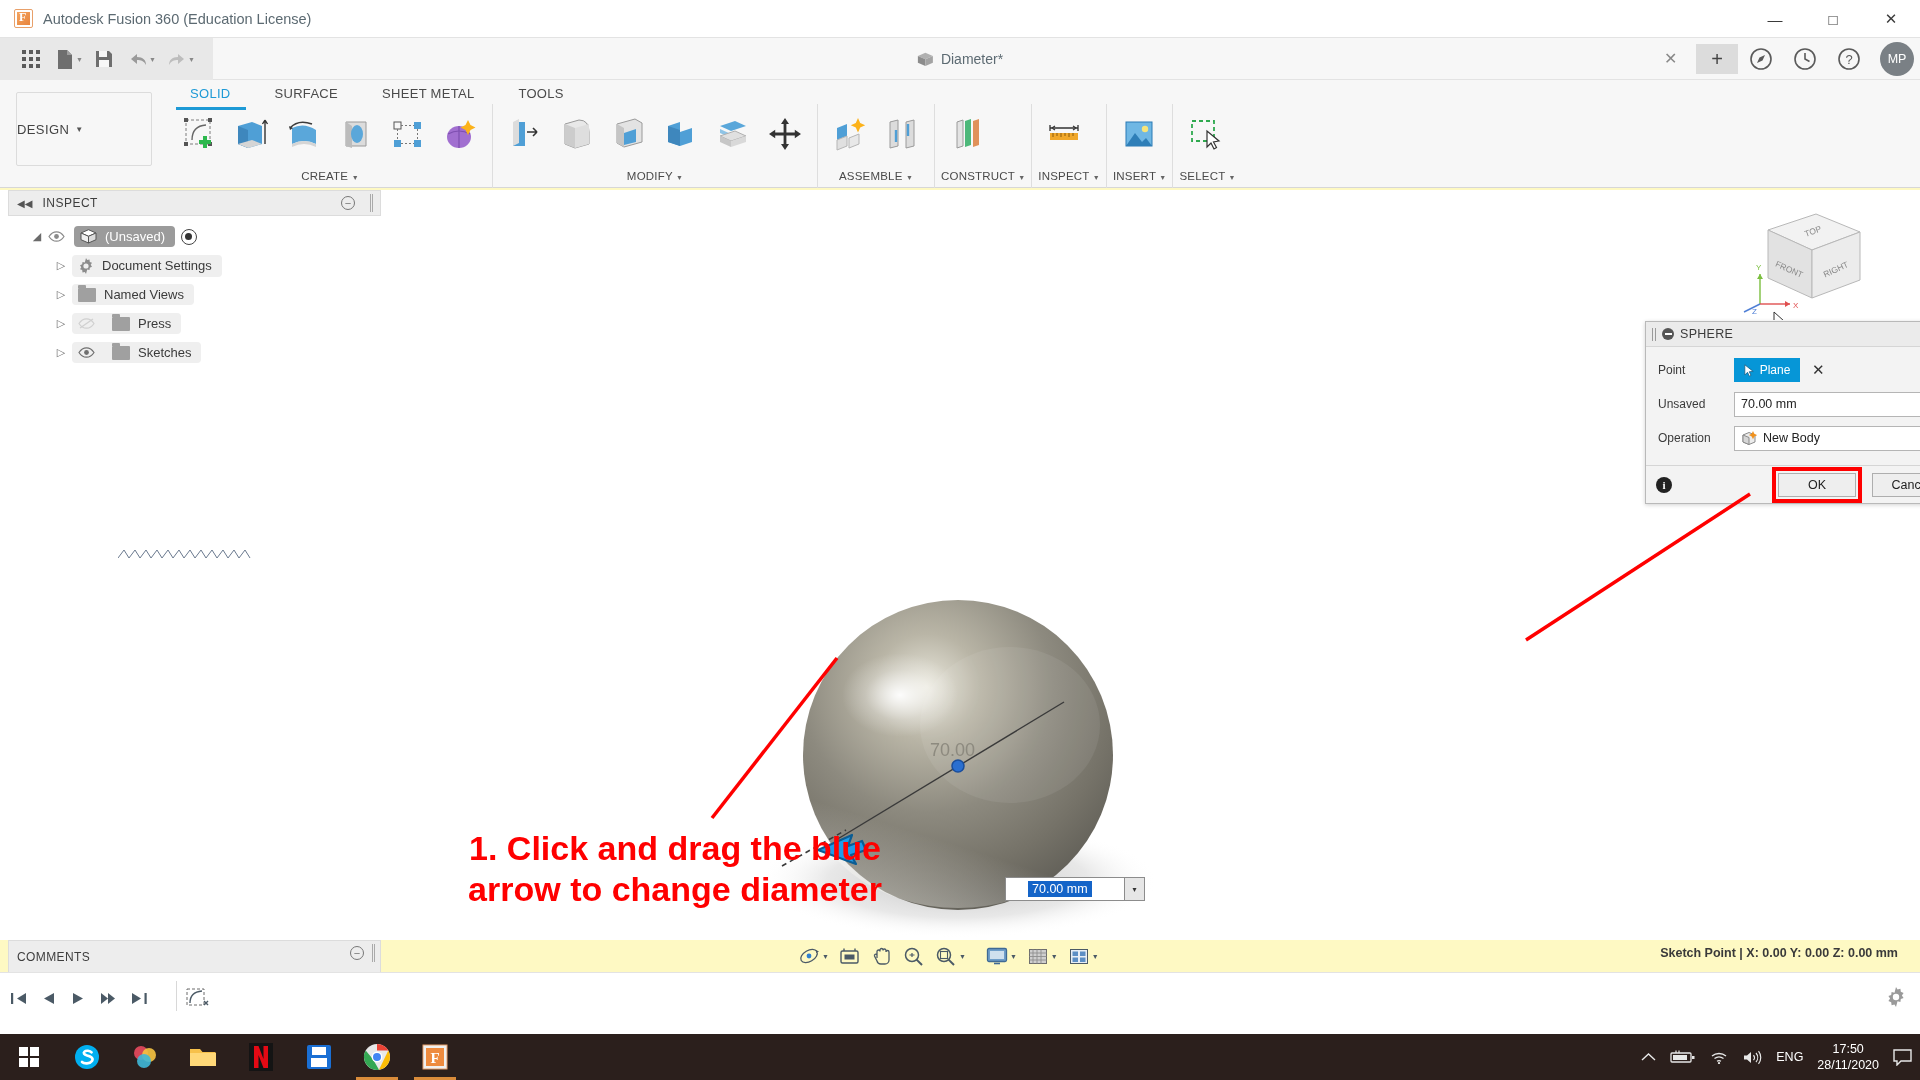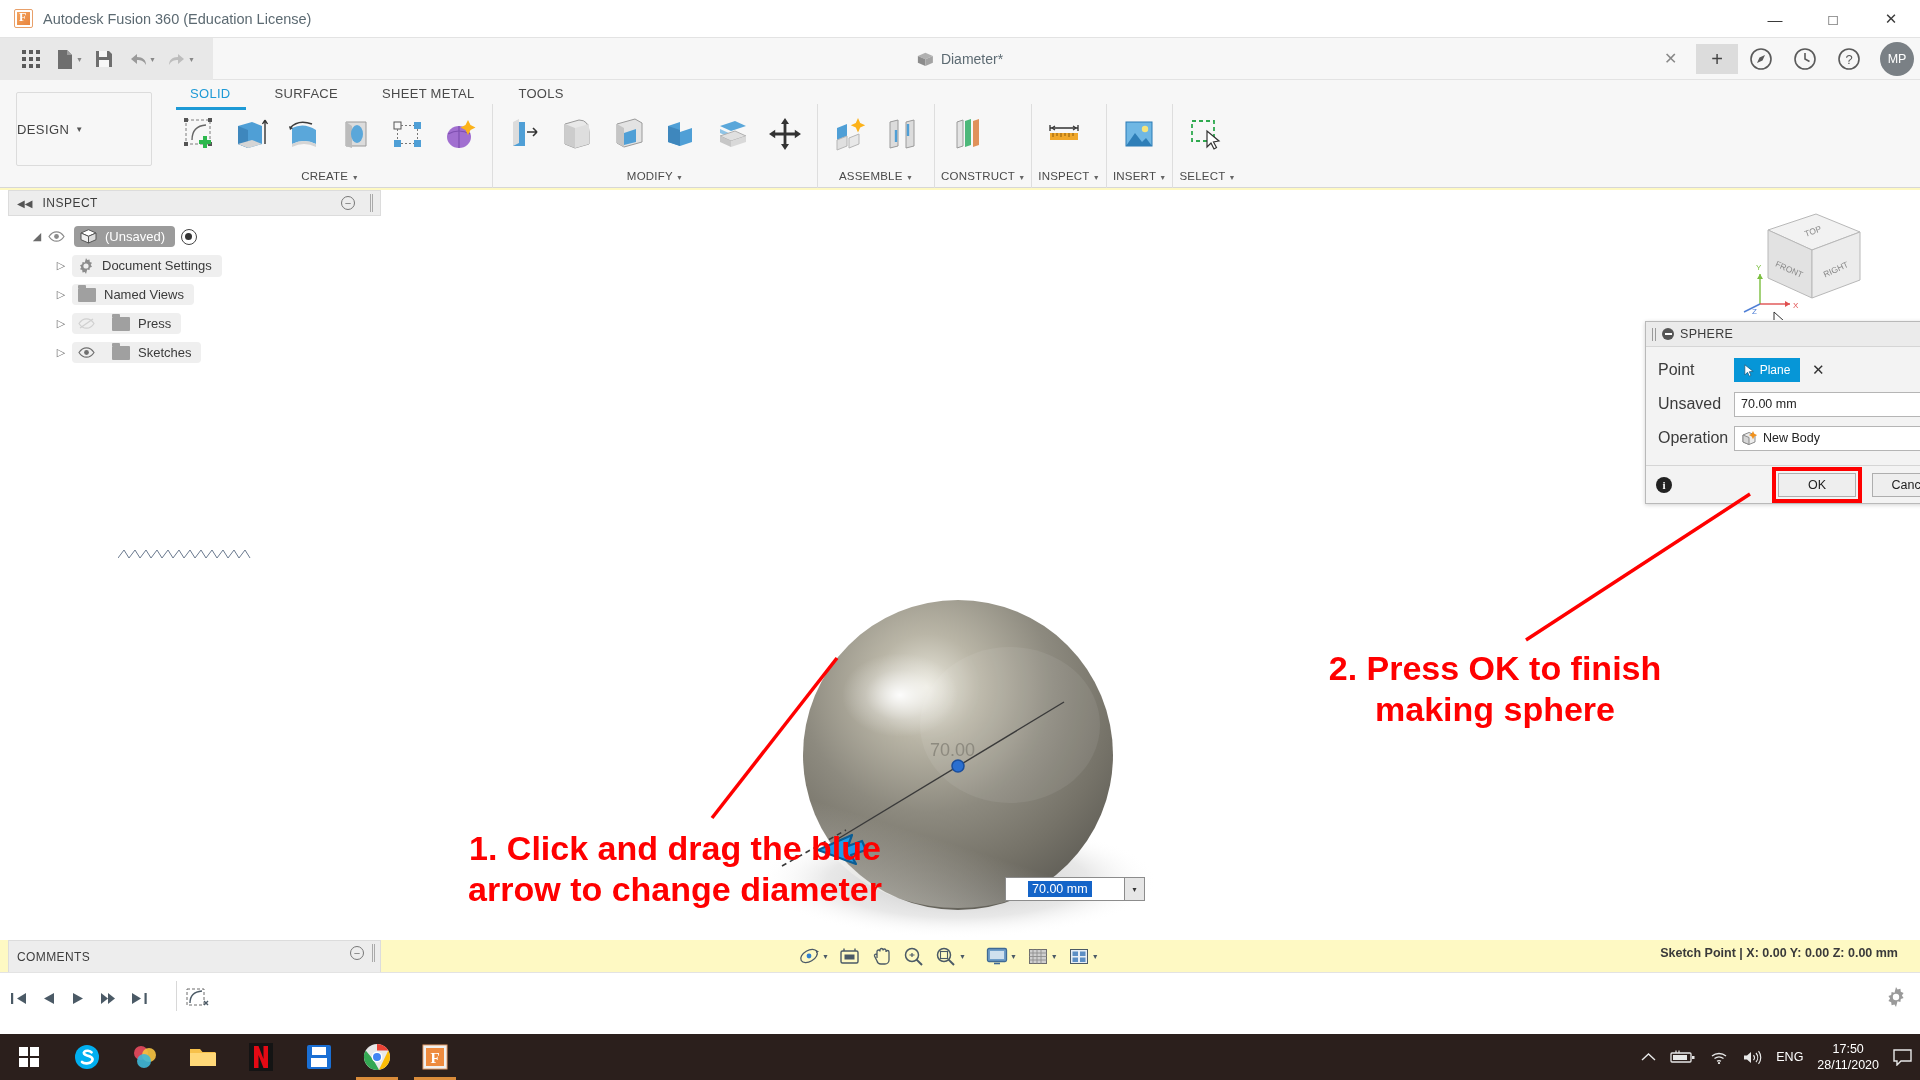--- a/index.html
+++ b/index.html
@@ -105,21 +105,21 @@
      background:#f3f3f3; border:1px solid #b9b9b9; box-shadow:0 1px 4px rgba(0,0,0,.18);margin-left:45px; }
   .dlg-head{ height:25px; background:#ebebeb; border-bottom:1px solid #d5d5d5; display:flex;
      align-items:center; padding:0 6px; gap:6px;}
   .dlg-grip{ width:4px;height:13px;border-left:1px solid #9a9a9a;border-right:1px solid #9a9a9a;}
   .dlg-dot{ width:12px;height:12px;border-radius:50%;background:#555; position:relative;}
   .dlg-dot:after{content:"";position:absolute;left:2.5px;top:5px;width:7px;height:2px;background:#fff;}
   .dlg-title{ font-size:12.5px; color:#3b3b3b; letter-spacing:.3px; }
   .dlg-expand{ margin-left:auto; color:#555; font-size:10px; }
   .dlg-body{ padding:8px 8px 8px 6px; }
   .drow{ display:flex; align-items:center; height:30px; margin-bottom:4px;}
-  .dlabel{ width:82px; font-size:16px; color:#3b3b3b; padding-left:6px;}
+  .dlabel{ width:82px; font-size:12px; color:#3b3b3b; padding-left:6px;}
   .sel-btn{ background:#0696d7; color:#fff; font-size:12px; height:24px; min-width:66px;
      display:flex;align-items:center;justify-content:center; gap:5px; padding:0 8px;}
   .x-btn{ margin-left:12px; color:#333; font-size:15px; }
   .dinput{ flex:1; height:25px; background:#fff; border:1px solid #b5b5b5; display:flex;
      align-items:center; padding:0 6px; font-size:12.5px; color:#222;}
   .dinput .car{ margin-left:auto; font-size:8px; color:#444;}
   .dlg-foot{ height:38px; border-top:1px solid #d5d5d5; background:#f3f3f3;
      display:flex; align-items:center; padding:0 10px; }
   .info-i{ width:16px;height:16px;border-radius:50%;background:#222;color:#fff;font-size:11px;
      font-weight:bold; display:flex;align-items:center;justify-content:center;font-family:"Liberation Serif",serif;}
@@ -694,24 +694,20 @@
     <path d="M712 818 L837 658" stroke="#ff0000" stroke-width="3.5" fill="none"></path>
 
     <path d="M1526 640 L1750 494" stroke="#ff0000" stroke-width="3.5" fill="none"></path>
   </svg>
 
   <div class="anno" style="left:330px; top:828px; width:690px;">
     <div>1. Click and drag the blue</div>
     <div>arrow to change diameter</div>
   </div>
 
-  <div class="anno" style="left:1240px; top:648px; width:510px;">
-    <div>2. Press OK to finish</div>
-    <div>making sphere</div>
-  </div>
 
   <div class="comments">
     <span class="ttl">COMMENTS</span>
 
   </div>
   <div style="position:absolute;left:350px;top:946px;width:14px;height:14px;border-radius:50%;border:1.5px solid #777;display:flex;align-items:center;justify-content:center;font-size:11px;color:#777;">−</div>
   <div style="position:absolute;left:372px;top:944px;width:3px;height:18px;border-left:1px solid #aaa;border-right:1px solid #aaa;"></div>
 
   <div class="navbar">
     <div class="nv">

